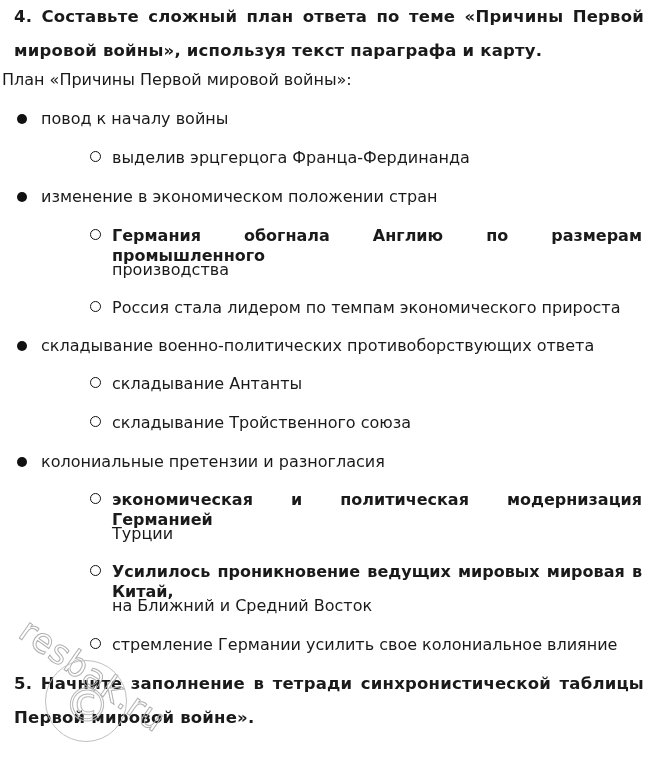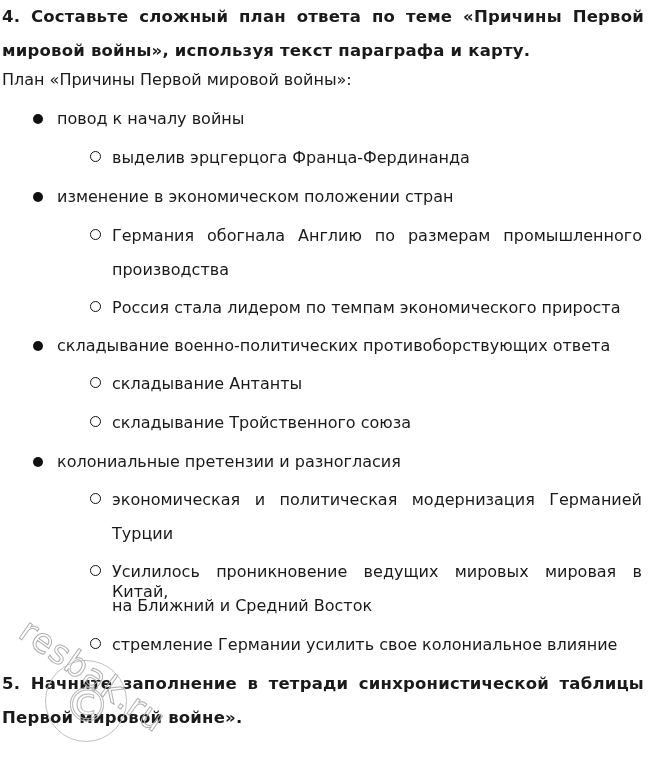--- a/index.html
+++ b/index.html
@@ -6,38 +6,38 @@
   body {
     width: 648px; height: 761px; overflow: hidden; position: relative;
     font-family: "DejaVu Sans", sans-serif; color: #1a1a1a;
   }
   .page { position: absolute; left: 0; top: 0; width: 648px; }
   .heading {
     position: absolute; left: 2px; width: 642px;
     font-weight: bold; font-size: 16.5px; line-height: 34px;
     text-align: justify; text-align-last: left; letter-spacing: 0.2px;
   }
-  .heading .line { display: block; height: 34px; white-space: nowrap; }
+  .heading .line { display: block; height: 34px; white-space: nowrap; margin-left: 12px; }
   .heading .line.just { text-align: justify; text-align-last: justify; }
   .plain {
     position: absolute; left: 2px; font-size: 16px; line-height: 20px; white-space: nowrap;
   }
   .item { position: absolute; font-size: 16px; line-height: 20px; white-space: nowrap; }
-  .l1 { left: 57px; }
+  .l1 { left: 41px; }
   .l2 { left: 112px; }
   .bullet-dot {
     position: absolute; width: 10px; height: 10px; border-radius: 50%;
     background: #111; left: -24px; top: 5px;
   }
   .bullet-ring {
     position: absolute; width: 11px; height: 11px; border-radius: 50%;
     border: 1.6px solid #111; left: -22px; top: 3px; box-sizing: border-box;
   }
   .wrap2 { width: 530px; white-space: normal; }
-  .wrap2 .just { display: block; text-align: justify; text-align-last: justify; height: 34px; }
+  .wrap2 .just { display: block; text-align: justify; text-align-last: justify; height: 34px; font-weight: bold; }
   .wrap2 .last { display: block; height: 20px; }
   .watermark {
     position: absolute; left: 20px; top: 590px; width: 160px; height: 170px;
     pointer-events: none; color: transparent;
   }
   .watermark .wm-text {
     position: absolute; left: 15px; top: 20px; font-size: 34px; font-family: "DejaVu Sans", sans-serif;
     -webkit-text-stroke: 1px #b0b0b0; transform: rotate(35deg); transform-origin: left top;
     letter-spacing: 1px;
   }

